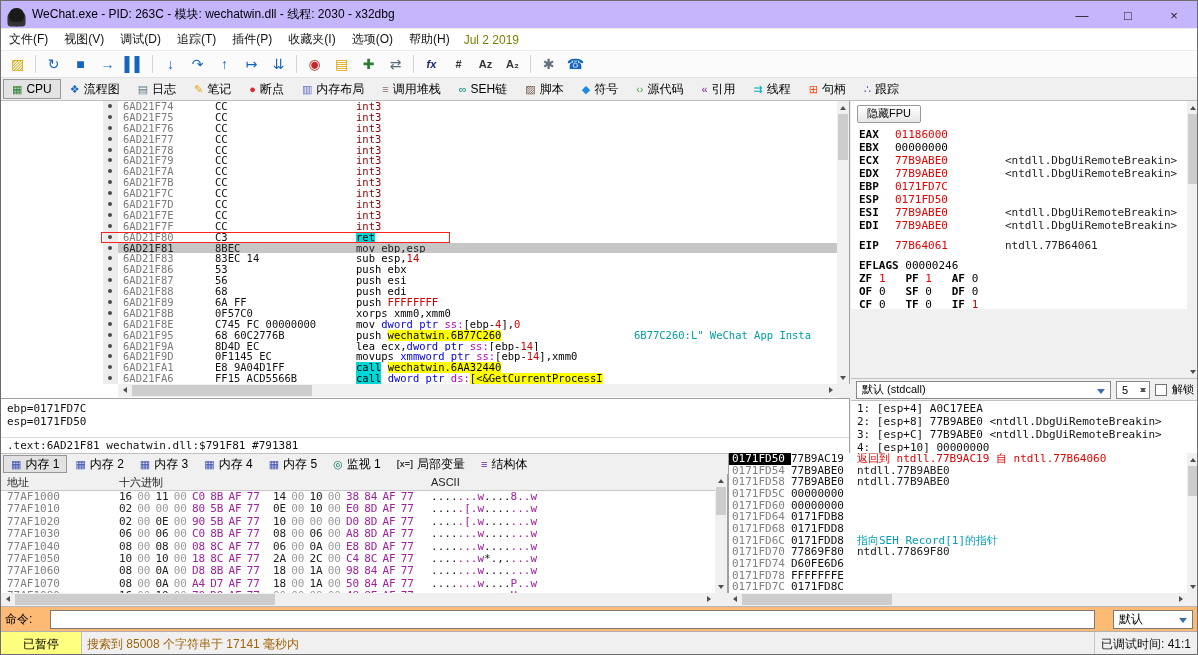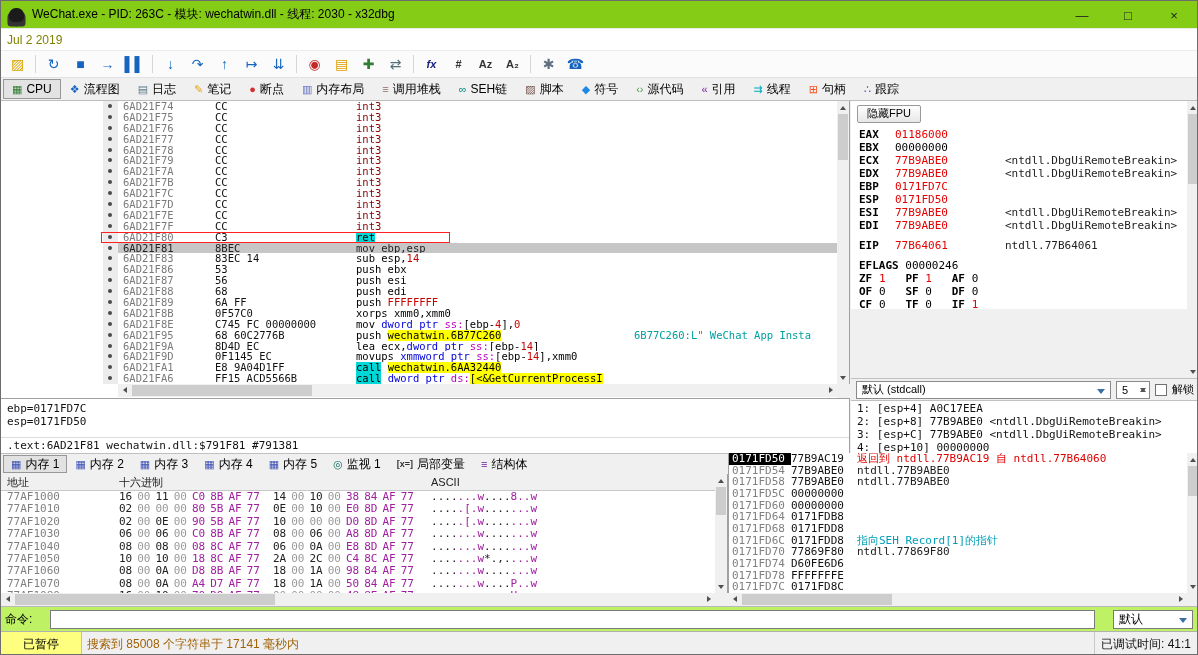--- a/index.html
+++ b/index.html
@@ -1,19 +1,19 @@
 <!DOCTYPE html>
 <html><head>
 <meta charset="utf-8">
 <style>
   *{margin:0;padding:0;box-sizing:border-box}
   body{background:#777;font-family:"Liberation Sans",sans-serif}
   #app{position:relative;width:1198px;height:655px;background:#f0f0f0;overflow:hidden;border:1px solid #6d6d6d}
   
-  .titlebar{position:absolute;left:0;top:0;width:100%;height:28px;background:#84cc16;display:flex;align-items:center;padding-left:8px;border-bottom:1px solid #ececec}
+  .titlebar{position:absolute;left:0;top:0;width:100%;height:28px;background:#c4b5fd;display:flex;align-items:center;padding-left:8px;border-bottom:1px solid #ececec}
   .app-icon{width:15px;height:14px;margin-right:8px;background:#1b1b1b;border-radius:7px 7px 5px 5px;box-shadow:-3px 2px 0 -1.5px #333,3px 2px 0 -1.5px #333,-3px 6px 0 -1.5px #333,3px 6px 0 -1.5px #333}
   .title{font-size:12px;color:#000}
   .win-controls{position:absolute;right:0;top:0;height:28px;display:flex}
   .win-btn{width:46px;height:28px;display:flex;align-items:center;justify-content:center;font-size:13px;color:#222}
   
   .menubar{position:absolute;left:0;top:28px;width:100%;height:22px;background:#fff;display:flex;align-items:center;font-size:12px;border-bottom:1px solid #ececec}
   .menu-item{padding:3px 8px;color:#111}
   .menu-date{color:#7f7f00;padding-left:6px}
   
   .toolbar{position:absolute;left:0;top:50px;width:100%;height:27px;background:#fbfbfb;border-bottom:1px solid #e2e2e2;display:flex;align-items:center;padding-left:3px}
@@ -91,21 +91,21 @@
   
   .stack{position:absolute;left:727px;top:452px;width:471px;height:153px;background:#fff;border-left:1px solid #a0a0a0}
   .stack-rows{position:absolute;left:0;top:0;width:459px;height:140px;overflow:hidden;font-family:"DejaVu Sans Mono",monospace;font-size:11px}
   .srow{display:flex;height:11.66px;line-height:11.66px;white-space:pre}
   .s-addr{width:62px;flex:none;color:#808080;padding-left:3px}
   .s-addr.sel{background:#000;color:#fff}
   .s-val{width:66px;flex:none;color:#111}
   .s-com{flex:1;overflow:hidden;color:#202020}
   .s-com.redc{color:#e00000}.s-com.cyanc{color:#00a0b8}
   
-  .cmdbar{position:absolute;left:0;top:605px;width:100%;height:25px;background:#bef264;border-top:1px solid #b8b8b8;display:flex;align-items:center;padding:0 4px;gap:18px;font-size:12px}
+  .cmdbar{position:absolute;left:0;top:605px;width:100%;height:25px;background:#fdba74;border-top:1px solid #b8b8b8;display:flex;align-items:center;padding:0 4px;gap:18px;font-size:12px}
   .cmd-input{flex:1;height:19px;border:1px solid #7a7a7a;background:#fff;font-size:12px;padding:0 4px;font-family:"DejaVu Sans Mono",monospace}
   .cmd-dd{width:80px;height:19px;border:1px solid #7a7a7a;background:#fff;display:flex;align-items:center;padding:0 5px;position:relative}
   .statusbar{position:absolute;left:0;top:630px;width:100%;height:25px;background:#f0f0f0;border-top:1px solid #b0b0b0;display:flex;align-items:center;font-size:12px}
   .badge{background:#ffff7f;height:100%;display:flex;align-items:center;padding:0 22px;border-right:1px solid #c0c0c0;color:#000}
   .msg{padding-left:5px;color:#a16207}
   .time{margin-left:auto;height:100%;display:flex;align-items:center;border-left:1px solid #c8c8c8;padding:0 6px;color:#111}
   
   .sb{position:absolute;background:#f0f0f0}
   .sb.v{width:12px}.sb.h{height:13px}
   .sbtn{position:absolute;width:12px;height:12px;display:flex;align-items:center;justify-content:center}
@@ -126,20 +126,30 @@
     <div class="app-icon"></div>
     <div class="title">WeChat.exe - PID: 263C - 模块: wechatwin.dll - 线程: 2030 - x32dbg</div>
     <div class="win-controls">
         <div class="win-btn">—</div>
         <div class="win-btn">□</div>
         <div class="win-btn">×</div>
       </div>
   </div>
 
   <div class="menubar">
+    <div style="display:flex">
+        <div class="menu-item">文件(F)</div>
+        <div class="menu-item">视图(V)</div>
+        <div class="menu-item">调试(D)</div>
+        <div class="menu-item">追踪(T)</div>
+        <div class="menu-item">插件(P)</div>
+        <div class="menu-item">收藏夹(I)</div>
+        <div class="menu-item">选项(O)</div>
+        <div class="menu-item">帮助(H)</div>
+      </div>
     <div class="menu-date">Jul 2 2019</div>
   </div>
 
   <div class="toolbar">
       <div class="tb-icon" style="color: rgb(217, 164, 0);">▨</div>
       <div class="tb-sep"></div>
       <div class="tb-icon" style="color: rgb(21, 101, 192);">↻</div>
       <div class="tb-icon" style="color: rgb(21, 101, 192);">■</div>
       <div class="tb-icon" style="color: rgb(21, 101, 192);">→</div>
       <div class="tb-icon" style="color: rgb(21, 101, 192);">▌▌</div>

